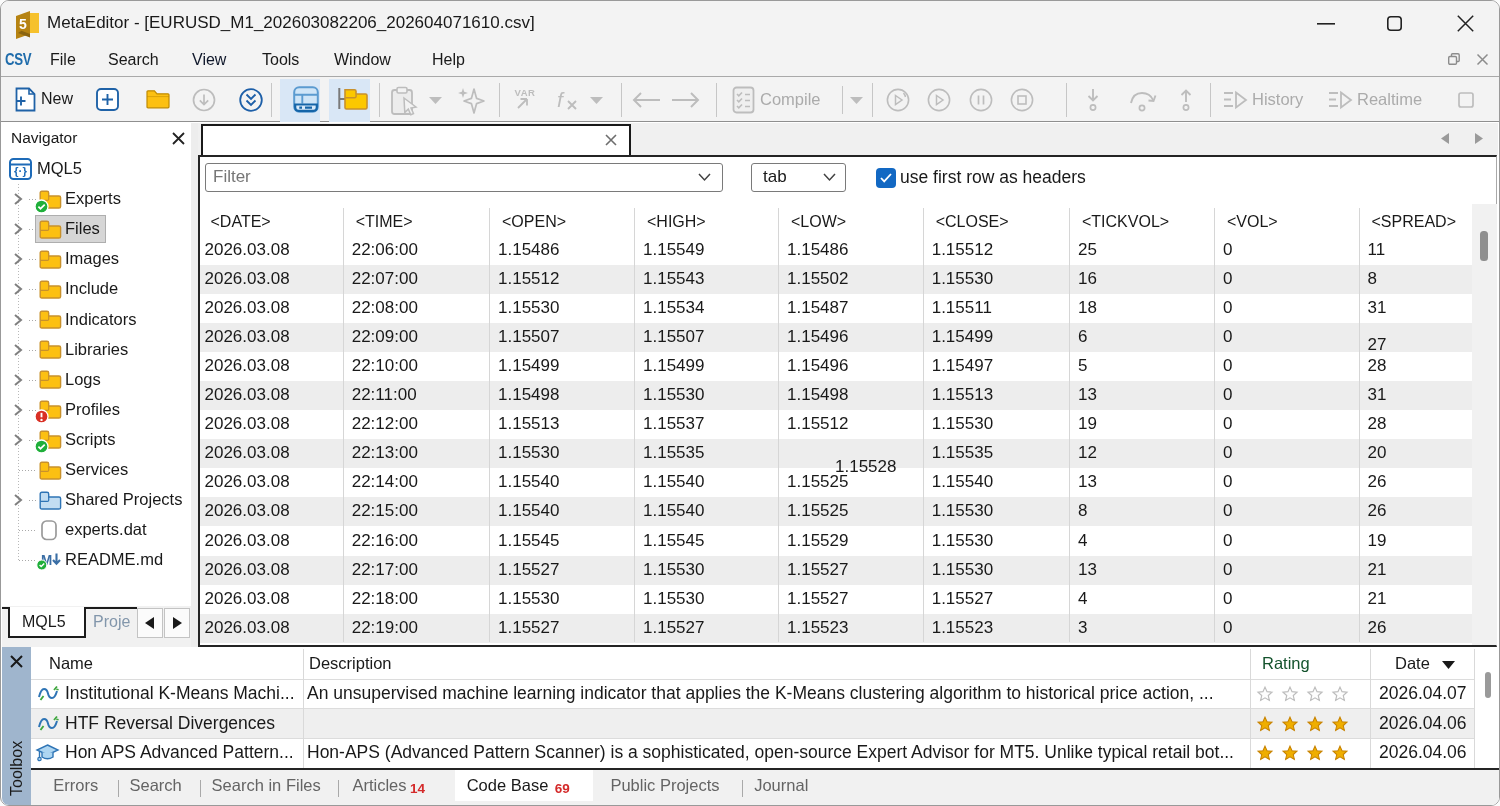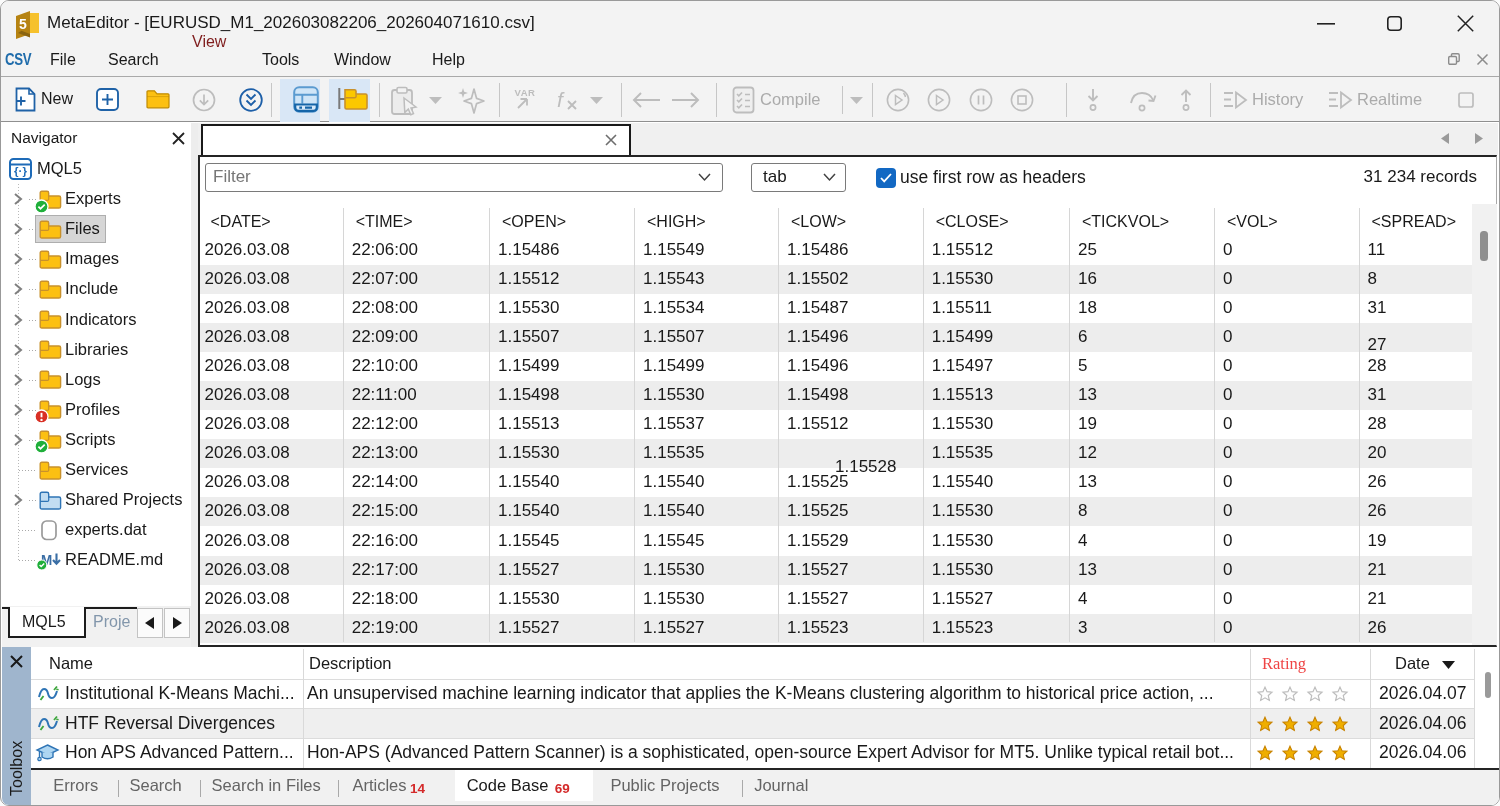--- a/index.html
+++ b/index.html
@@ -23,21 +23,21 @@
 <svg class="abs" style="left:1386px;top:15px" width="15" height="15">
       <rect x="0.8" y="0.8" width="13.4" height="13.4" rx="3" fill="none" stroke="#222" stroke-width="1.6"></rect>
     </svg>
 <svg class="abs" style="left:1456px;top:14px" width="17" height="17">
       <path d="M0.8 0.8 L16.2 16.2 M16.2 0.8 L0.8 16.2" stroke="#222" stroke-width="1.5"></path>
     </svg>
 <div style="position:absolute;left:0;top:45px;width:1498px;height:31px;background:#f3f3f3;border-bottom:1px solid #a9a9a9;"></div>
 <div style="position:absolute;left:4px;top:49px;font-size:17px;font-weight:bold;color:#1f6cab;transform:scaleX(.78);transform-origin:left;letter-spacing:-.5px;">CSV</div>
 <div style="position:absolute;left:49px;top:50px;font-size:16px;color:#191919;white-space:nowrap;">File</div>
 <div style="position:absolute;left:107px;top:50px;font-size:16px;color:#191919;white-space:nowrap;">Search</div>
-<div style="position:absolute;left:191px;top:32px;font-size:16px;color:#7f1d1d;white-space:nowrap;">View</div>
+<div style="position:absolute;left:191px;top:50px;font-size:16px;color:#0f172a;white-space:nowrap;">View</div>
 <div style="position:absolute;left:261px;top:50px;font-size:16px;color:#191919;white-space:nowrap;">Tools</div>
 <div style="position:absolute;left:333px;top:50px;font-size:16px;color:#191919;white-space:nowrap;">Window</div>
 <div style="position:absolute;left:431px;top:50px;font-size:16px;color:#191919;white-space:nowrap;">Help</div>
 <svg class="abs" style="left:1447px;top:52px" width="12" height="12">
       <path d="M3.5 3.5 V1.8 Q3.5 0.8 4.5 0.8 H10 Q11.2 0.8 11.2 2 V7.5 Q11.2 8.5 10.2 8.5 H8.5" fill="none" stroke="#8c8c8c" stroke-width="1.4"></path>
       <rect x="0.7" y="3.5" width="7.8" height="7.8" rx="1.2" fill="none" stroke="#8c8c8c" stroke-width="1.4"></rect>
     </svg>
 <svg class="abs" style="left:1476px;top:53px" width="11" height="11">
       <path d="M0.5 0.5 L10.5 10.5 M10.5 0.5 L0.5 10.5" stroke="#8c8c8c" stroke-width="1.5"></path>
     </svg>
@@ -336,21 +336,20 @@
 <div style="position:absolute;left:750px;top:161.5px;width:95px;height:29px;background:#fff;border:1px solid #7a7a7a;border-radius:3px;"></div>
 <div style="position:absolute;left:762px;top:166px;font-size:17px;color:#191919;">tab</div>
 <svg class="abs" style="left:822px;top:172px" width="13" height="8">
       <path d="M1 1 L6.5 7 L12 1" fill="none" stroke="#424242" stroke-width="1.5"></path>
     </svg>
 <div style="position:absolute;left:875px;top:167px;width:20px;height:20px;background:#1268c3;border-radius:4px;"></div>
 <svg class="abs" style="left:879px;top:172px" width="12" height="10">
       <path d="M1 5 l3.2 3.4 L11 1" fill="none" stroke="#fff" stroke-width="1.8"></path>
     </svg>
 <div style="position:absolute;left:899px;top:166px;font-size:17.5px;color:#191919;">use first row as headers</div>
-<div style="position:absolute;left:1200px;top:166px;width:276px;text-align:right;font-size:17px;color:#191919;">31 234 records</div>
 <div style="position:absolute;left:209.5px;top:211.5px;font-size:16px;color:#191919;">&lt;DATE&gt;</div>
 <div style="position:absolute;left:354.7px;top:211.5px;font-size:16px;color:#191919;">&lt;TIME&gt;</div>
 <div style="position:absolute;left:501px;top:211.5px;font-size:16px;color:#191919;">&lt;OPEN&gt;</div>
 <div style="position:absolute;left:646px;top:211.5px;font-size:16px;color:#191919;">&lt;HIGH&gt;</div>
 <div style="position:absolute;left:790px;top:211.5px;font-size:16px;color:#191919;">&lt;LOW&gt;</div>
 <div style="position:absolute;left:934.7px;top:211.5px;font-size:16px;color:#191919;">&lt;CLOSE&gt;</div>
 <div style="position:absolute;left:1081px;top:211.5px;font-size:16px;color:#191919;">&lt;TICKVOL&gt;</div>
 <div style="position:absolute;left:1226px;top:211.5px;font-size:16px;color:#191919;">&lt;VOL&gt;</div>
 <div style="position:absolute;left:1370.5px;top:211.5px;font-size:16px;color:#191919;">&lt;SPREAD&gt;</div>
 <div style="position:absolute;left:341.7px;top:207px;width:1px;height:434px;background:#d6d6d6;"></div>
@@ -505,21 +504,21 @@
 <div style="position:absolute;left:1470.5px;top:203px;width:25px;height:440.5px;background:#f1f1f1;"></div>
 <div style="position:absolute;left:1479px;top:230px;width:7.5px;height:30px;background:#8f8f8f;border-radius:3.5px;"></div>
 <div style="position:absolute;left:1px;top:646px;width:1497px;height:159px;background:#fff;"></div>
 <div style="position:absolute;left:1px;top:646px;width:29px;height:159px;background:#9fb5cd;border-bottom-left-radius:8px;"></div>
 <svg class="abs" style="left:9px;top:654px" width="13" height="13">
       <path d="M1 1 L12 12 M12 1 L1 12" stroke="#191919" stroke-width="2"></path>
     </svg>
 <div style="position:absolute;left:7px;top:795px;font-size:16px;color:#191919;transform:rotate(-90deg);transform-origin:left top;white-space:nowrap;">Toolbox</div>
 <div style="position:absolute;left:48px;top:653px;font-size:16.5px;color:#191919;">Name</div>
 <div style="position:absolute;left:308px;top:653px;font-size:16.5px;color:#191919;">Description</div>
-<div style="position:absolute;left:1261px;top:653px;font-size:16.5px;color:#ef4444;font-family:Liberation Serif, serif;">Rating</div>
+<div style="position:absolute;left:1261px;top:653px;font-size:16.5px;color:#14532d;">Rating</div>
 <div style="position:absolute;left:1394px;top:653px;font-size:16.5px;color:#191919;">Date</div>
 <svg class="abs" style="left:1441px;top:660px" width="13" height="8">
       <polygon points="0,0 13,0 6.5,8" fill="#191919"></polygon>
     </svg>
 <div style="position:absolute;left:301.5px;top:648px;width:1px;height:119px;background:#d9d9d9;"></div>
 <div style="position:absolute;left:1249px;top:648px;width:1px;height:119px;background:#d9d9d9;"></div>
 <div style="position:absolute;left:1369px;top:648px;width:1px;height:119px;background:#d9d9d9;"></div>
 <div style="position:absolute;left:1473px;top:648px;width:1px;height:119px;background:#d9d9d9;"></div>
 <div style="position:absolute;left:30px;top:677.5px;width:1443px;height:1px;background:#dcdcdc;"></div>
 <svg class="abs" style="left:37px;top:683.85px" width="22" height="17" viewBox="0 0 22 17">

